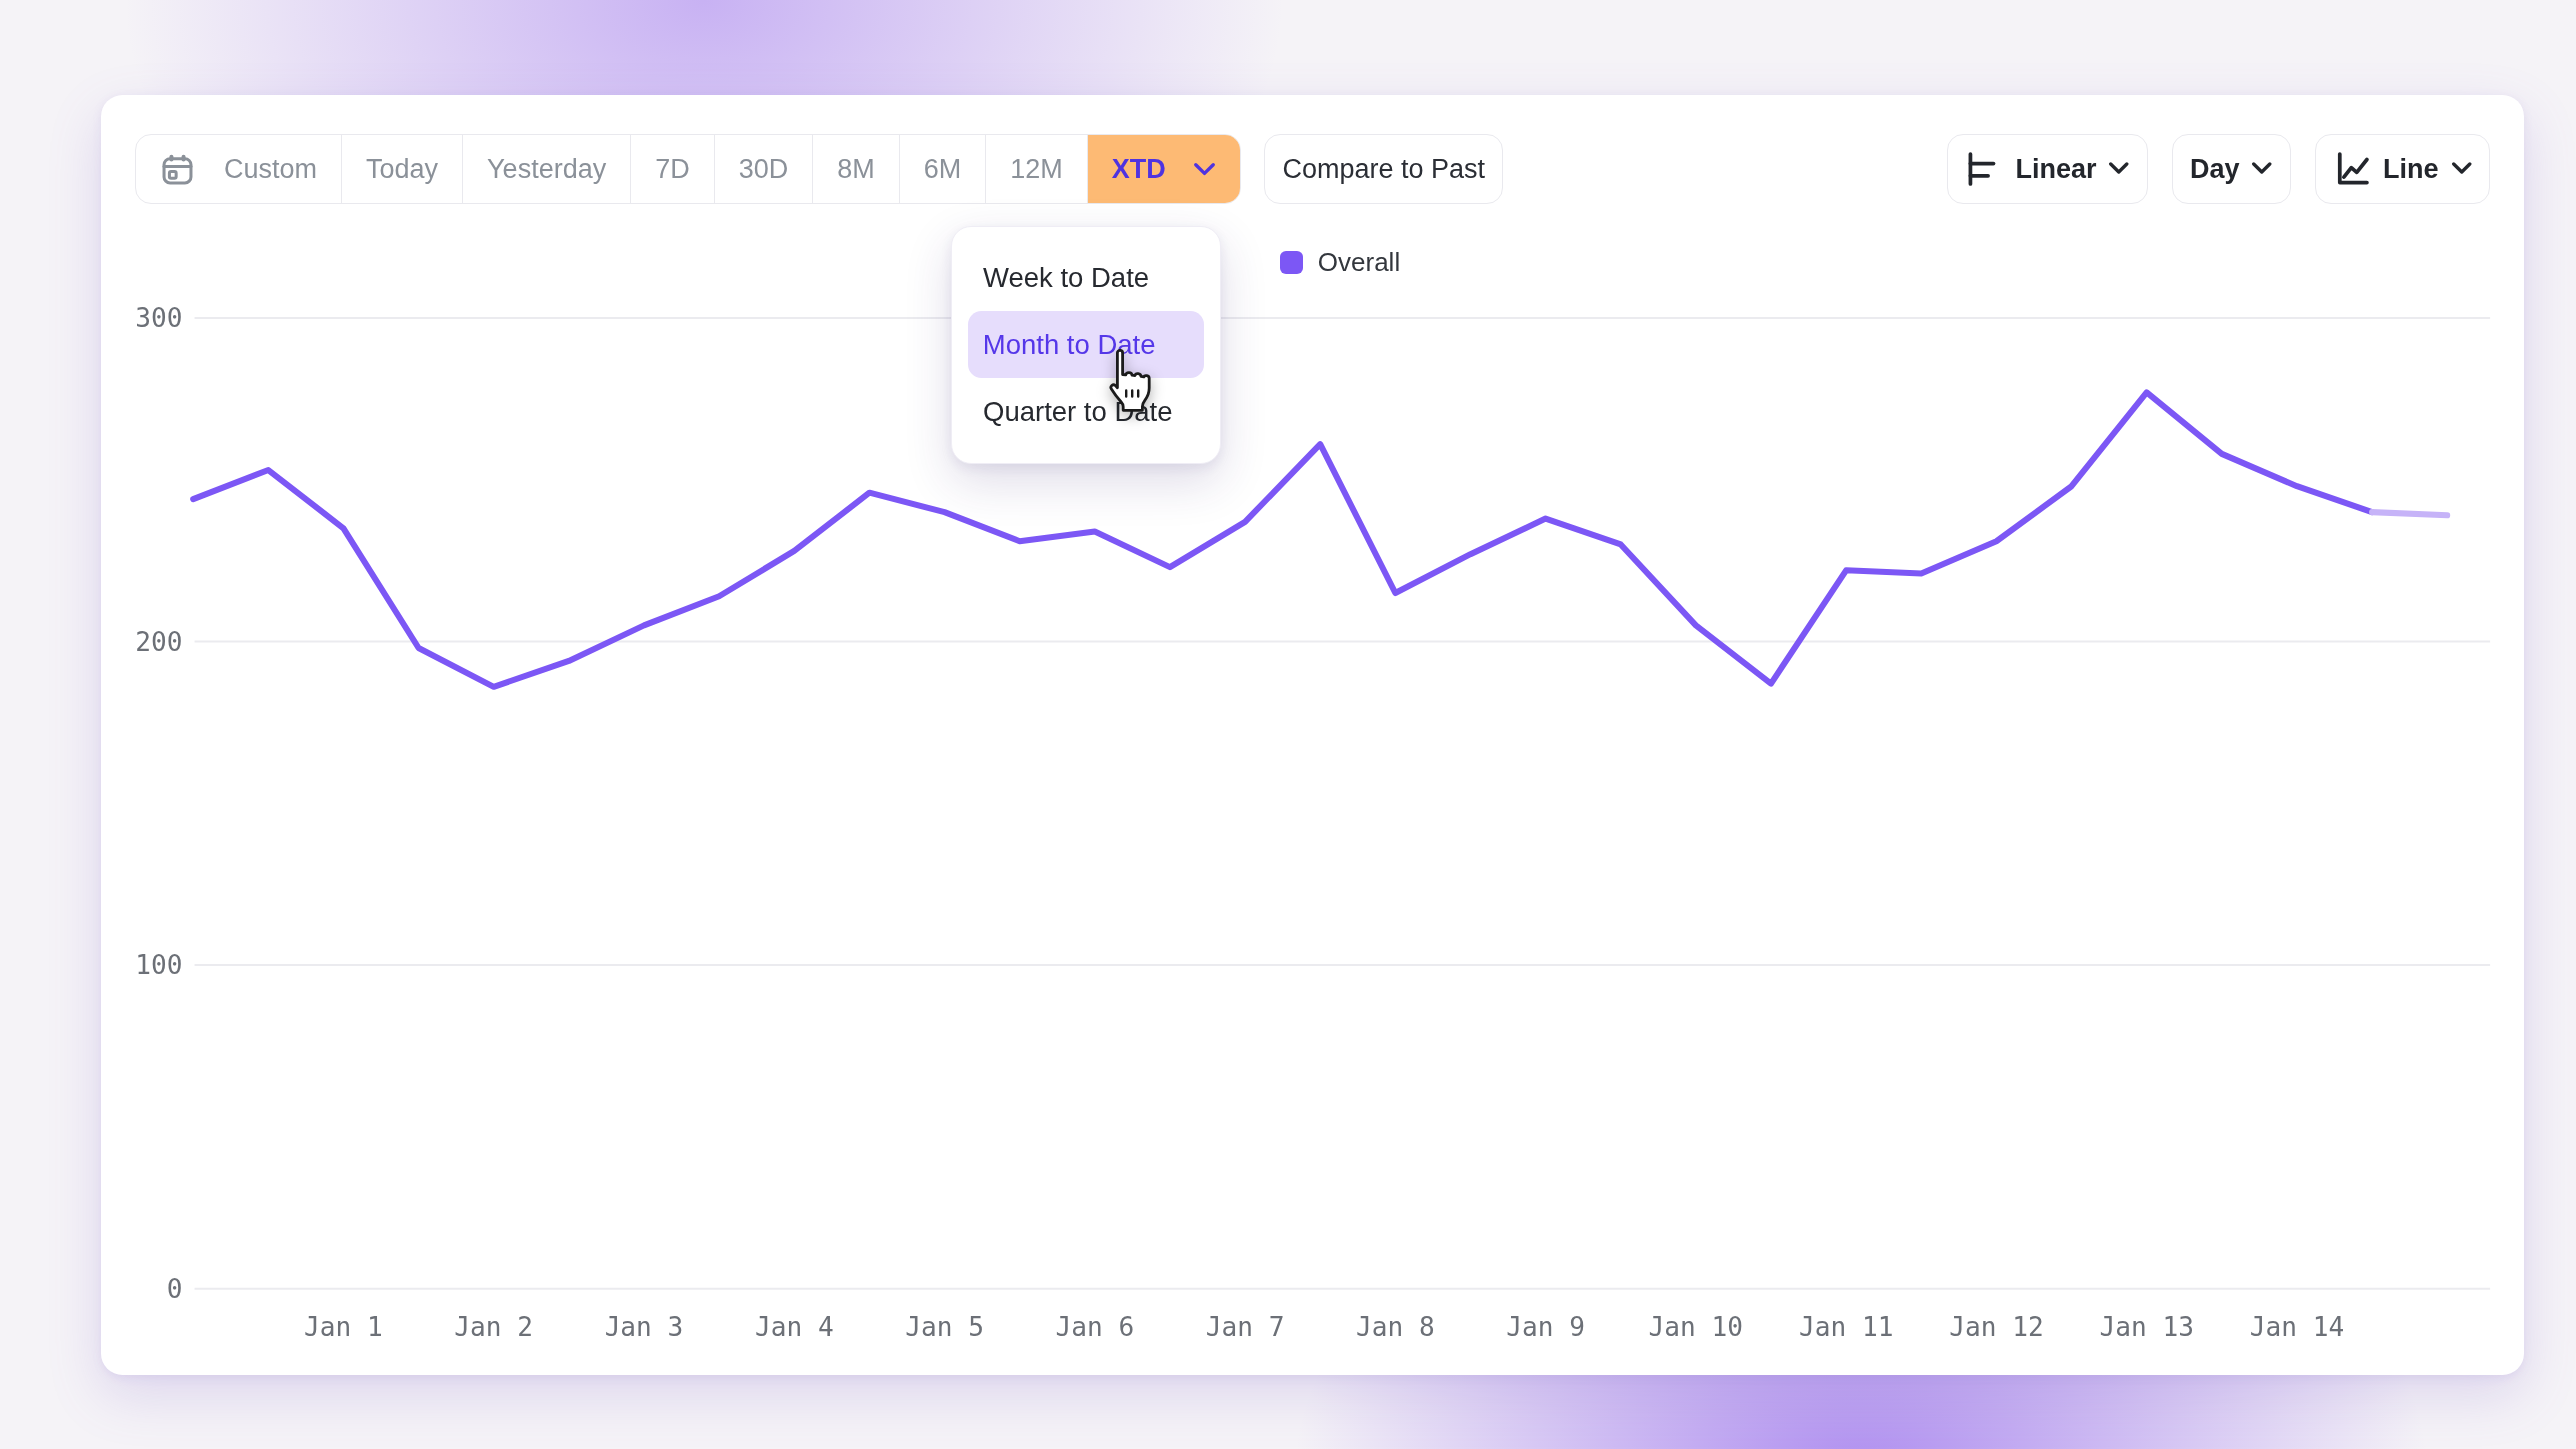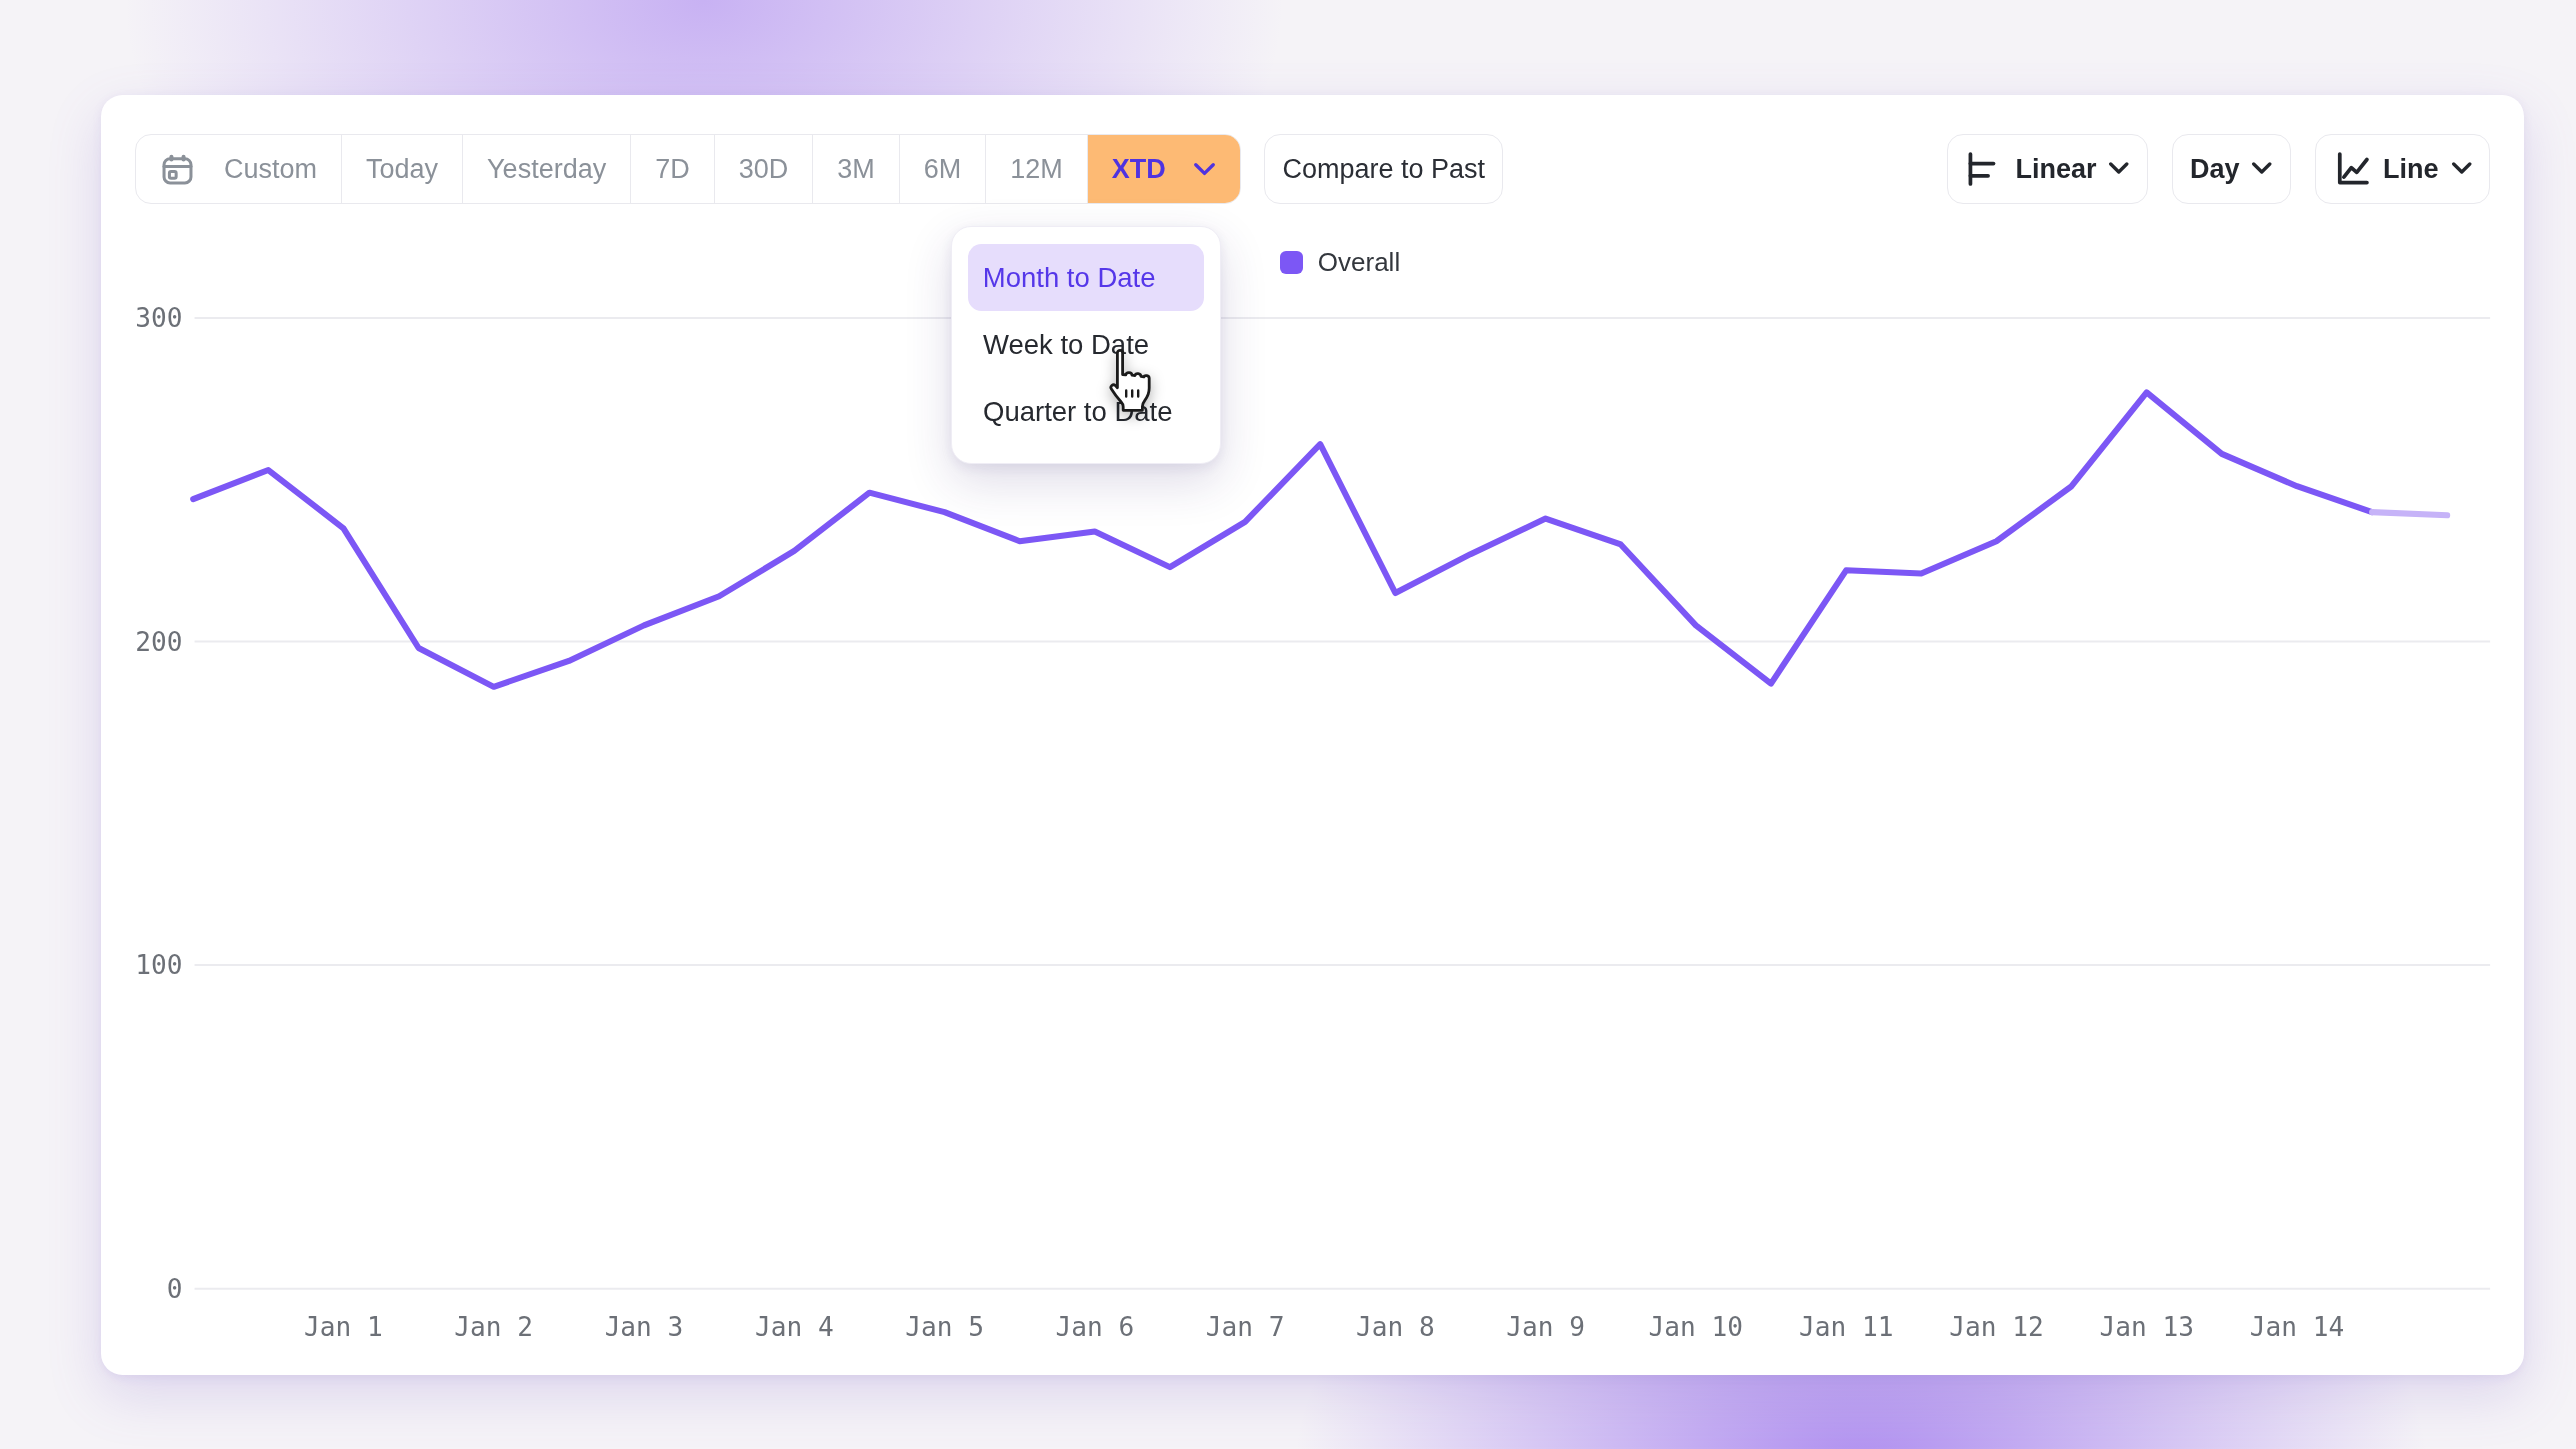--- a/index.html
+++ b/index.html
@@ -73,21 +73,21 @@
       <div class="seg">
           <span>Yesterday</span>
         </div>
       <div class="seg">
           <span>7D</span>
         </div>
       <div class="seg">
           <span>30D</span>
         </div>
       <div class="seg">
-          <span>3M</span>
+          <span>8M</span>
         </div>
       <div class="seg">
           <span>6M</span>
         </div>
       <div class="seg">
           <span>12M</span>
         </div>
       <div class="seg selected">
         <span>XTD</span>
         <span class="chev">
@@ -172,25 +172,25 @@
     <text x="2528" y="1992" text-anchor="middle" class="tick">Jan 10</text>
     <text x="2752" y="1992" text-anchor="middle" class="tick">Jan 11</text>
     <text x="2976" y="1992" text-anchor="middle" class="tick">Jan 12</text>
     <text x="3200" y="1992" text-anchor="middle" class="tick">Jan 13</text>
     <text x="3424" y="1992" text-anchor="middle" class="tick">Jan 14</text>
     <polyline points="288,744.1066666666668 400,700.6966666666667 512,787.5166666666667 624,965.98 736,1023.86 848,985.2733333333333 960,932.2166666666667 1072,888.8066666666666 1184,821.28 1296,734.46 1408,763.4000000000001 1520,806.81 1632,792.3399999999999 1744,845.3966666666668 1856,777.8700000000001 1968,662.1100000000001 2080,883.9833333333333 2192,826.1033333333332 2304,773.0466666666666 2416,811.6333333333334 2528,932.2166666666667 2640,1019.0366666666666 2752,850.22 2864,855.0433333333333 2976,806.81 3088,724.8133333333333 3200,584.9366666666667 3312,676.5799999999999 3424,724.8133333333333 3536,763.4000000000001" fill="none" stroke="#7c57f5" stroke-width="9" stroke-linejoin="round" stroke-linecap="round"></polyline>
     <line x1="3536" y1="763.4000000000001" x2="3648" y2="768.2233333333334" stroke="#c6b3f8" stroke-width="9" stroke-linecap="round"></line>
   </svg>
 
 <div class="menu">
+  <div class="menu-item">
+      <span>Week to Date</span>
+    </div>
   <div class="menu-item active">
       <span>Month to Date</span>
-    </div>
-  <div class="menu-item">
-      <span>Week to Date</span>
     </div>
   <div class="menu-item">
       <span>Quarter to Date</span>
     </div>
 </div>
 
 <div class="cursor">
   <svg width="56" height="67" viewBox="0 0 28 33">
     <path d="M10.2 2.6c0-1.5 2.6-1.5 2.6 0v10.9l1.6.2c.2-1.6 3-1.5 3.1.1l1.5.2c.3-1.4 2.9-1.2 3 .4l1.4.3c.4-1.1 2.7-.8 2.7.7v4.9c0 2.5-.8 4.3-2.1 6-.9 1.2-1.3 2-1.3 3.2v1.9h-9.6v-1.8c0-1-.4-1.7-1.2-2.6-1.6-1.7-3.4-4.1-4.7-6.2-.9-1.4.8-2.8 2-1.8l1 1.1z" fill="#ffffff" stroke="#1b1b1b" stroke-width="1.4" stroke-linejoin="round"></path>
     <path d="M14.6 21.5v3 M17.6 21.5v3 M20.6 21.5v3" stroke="#1b1b1b" stroke-width="1.2" fill="none" stroke-linecap="round"></path>

